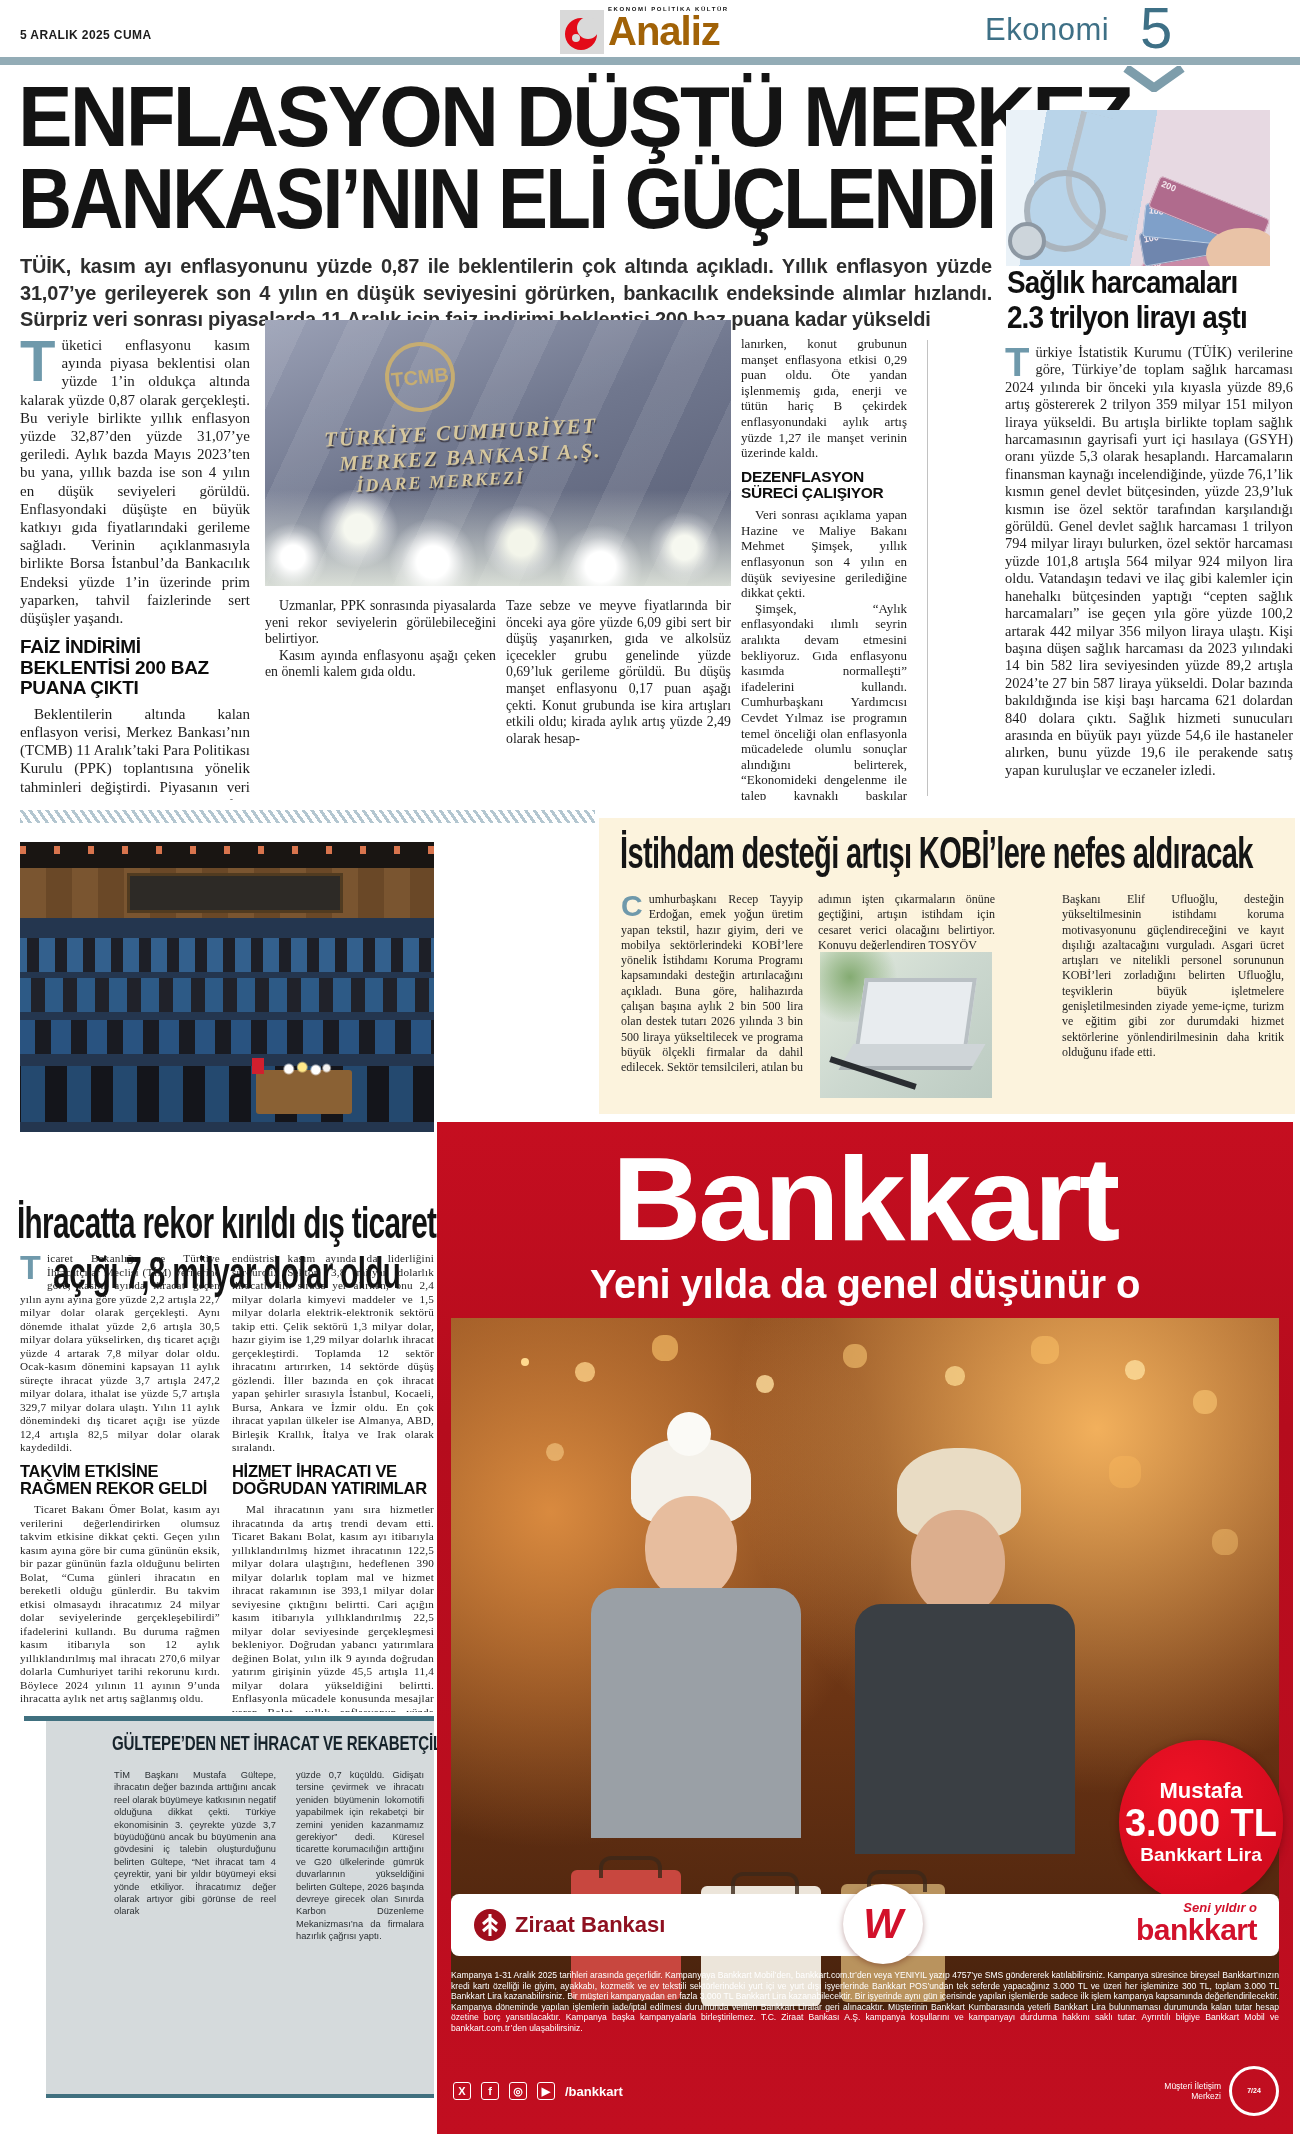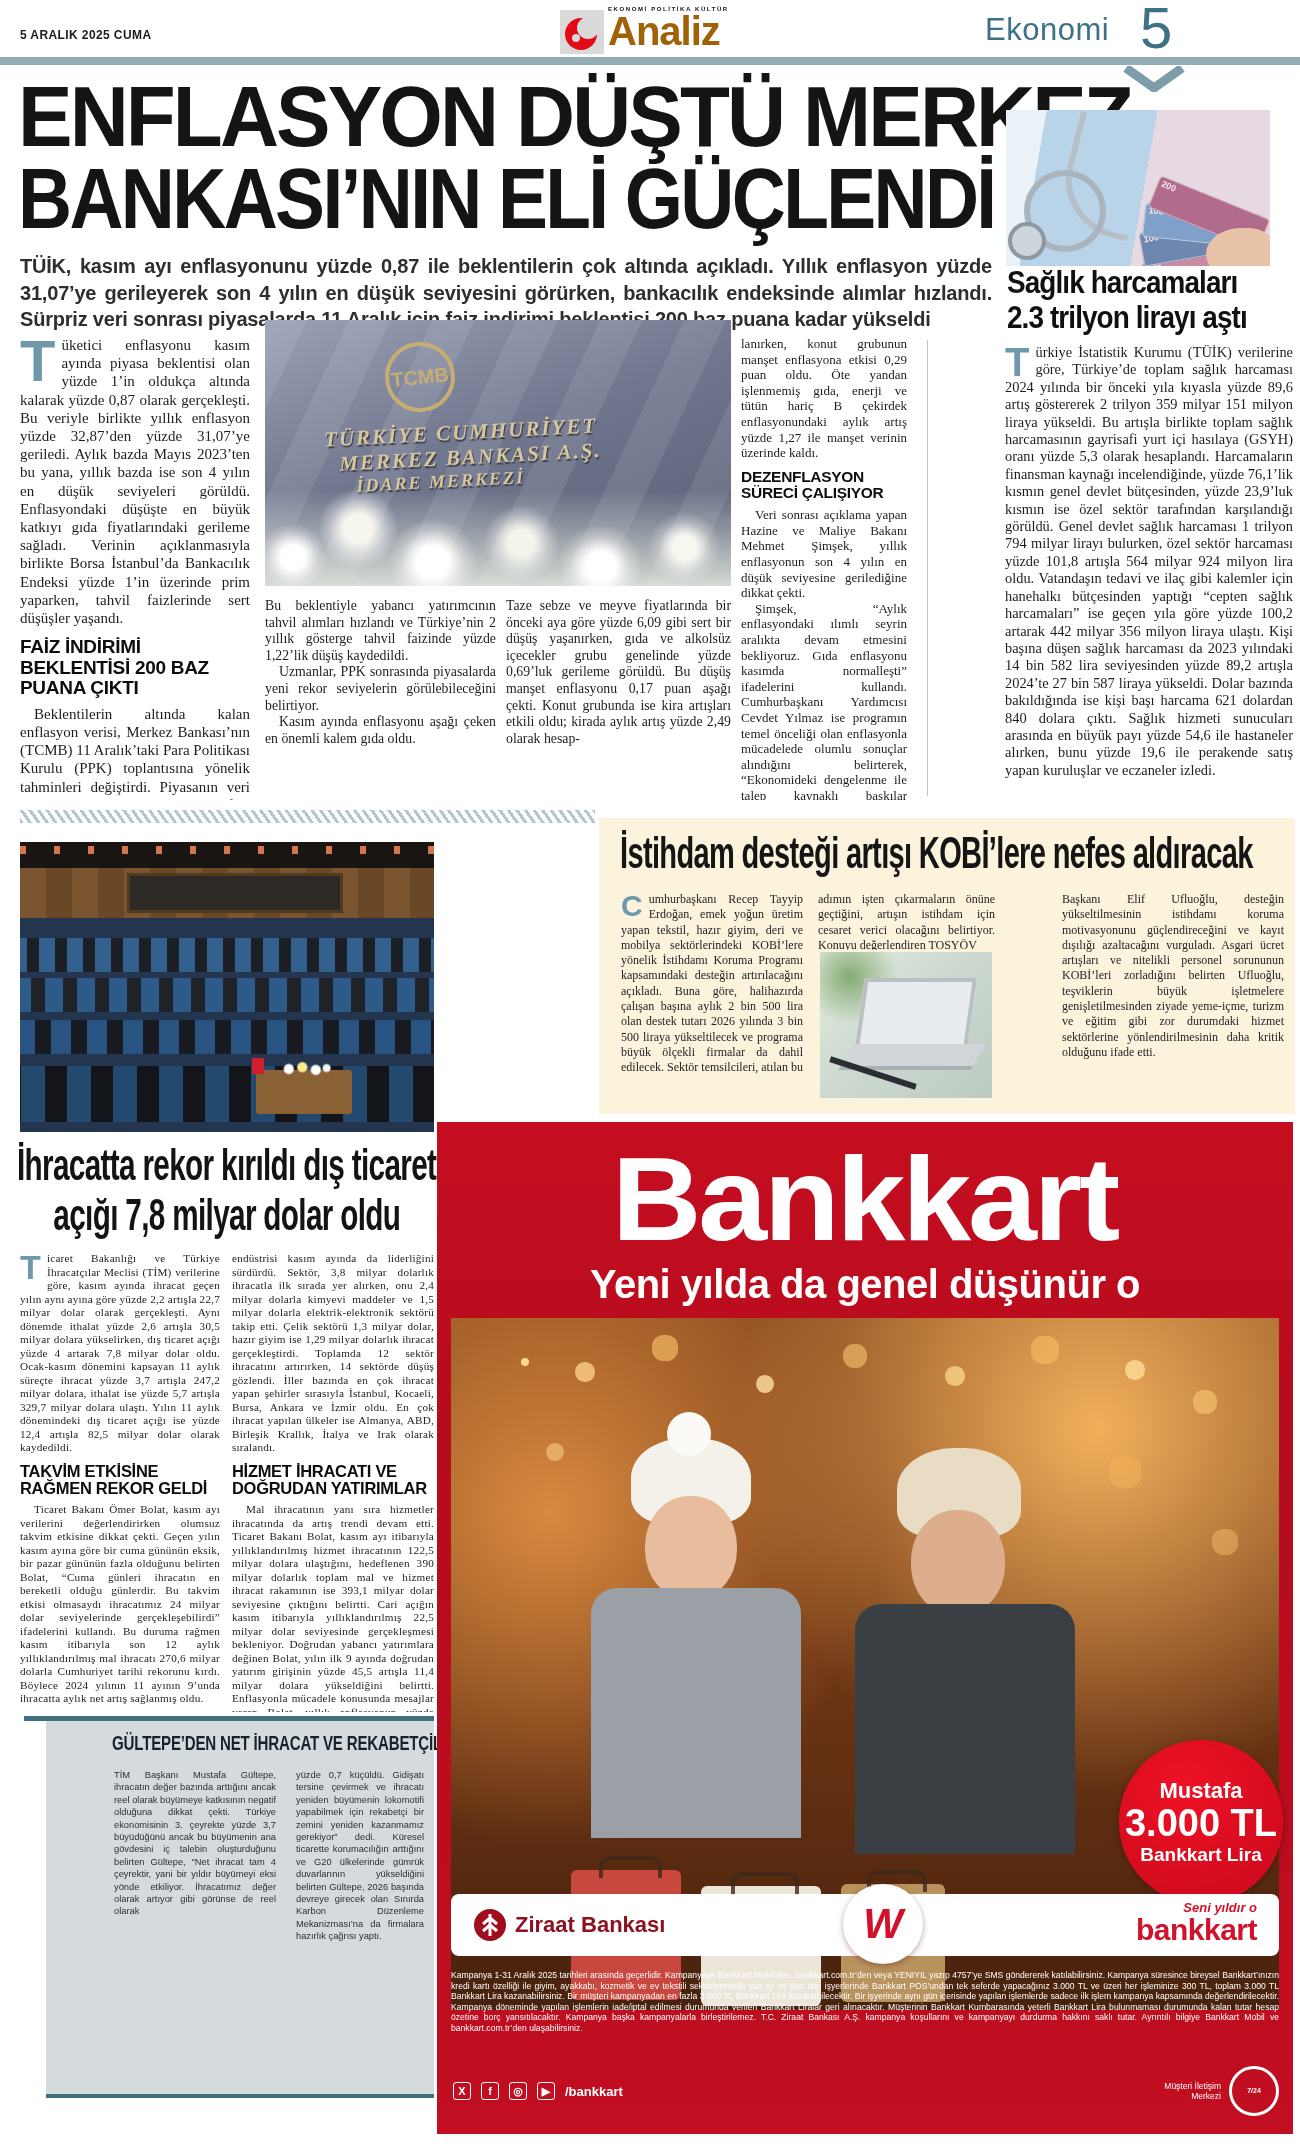--- a/index.html
+++ b/index.html
@@ -87,21 +87,21 @@
   .conf-lights{position:absolute;left:0;top:4px;width:100%;height:8px;background:repeating-linear-gradient(90deg,#d8744d 0 6px,transparent 6px 34px);}
   .conf-window{position:absolute;left:110px;top:34px;width:210px;height:34px;background:#2d2a26;box-shadow:0 0 0 3px #513b20;}
   .crowd-row{position:absolute;width:110%;left:-5%;height:34px;border-radius:6px;}
   .crowd-row.r1{top:96px;background:repeating-linear-gradient(90deg,#1d1f27 0 12px,#33608d 12px 28px);}
   .crowd-row.r2{top:136px;background:repeating-linear-gradient(90deg,#20222a 0 14px,#2d5a86 14px 32px);}
   .crowd-row.r3{top:178px;background:repeating-linear-gradient(90deg,#191b22 0 16px,#295380 16px 36px);}
   .crowd-row.r4{top:224px;height:56px;background:repeating-linear-gradient(90deg,#14151b 0 22px,#24496f 22px 46px);}
   .conf-table{position:absolute;left:236px;bottom:18px;width:96px;height:44px;background:#8a6134;border-radius:3px;}
   .conf-flowers{position:absolute;left:258px;bottom:54px;width:54px;height:18px;background:radial-gradient(circle at 20% 50%,#fff 4px,transparent 6px),radial-gradient(circle at 45% 40%,#ffe98a 4px,transparent 6px),radial-gradient(circle at 70% 55%,#fff 4px,transparent 6px),radial-gradient(circle at 90% 45%,#f4f4f4 3px,transparent 5px);}
   .conf-flag{position:absolute;left:232px;bottom:58px;width:12px;height:16px;background:#d01f2e;}
-  .ih-headline{left:20px;top:1140px;width:414px;display:flex;flex-direction:column;align-items:center;color:#131313;font-weight:800;font-size:45px;line-height:1.1;letter-spacing:-1px;}
+  .ih-headline{left:20px;top:1198px;width:414px;display:flex;flex-direction:column;align-items:center;color:#131313;font-weight:800;font-size:45px;line-height:1.1;letter-spacing:-1px;}
   .ih-headline .nowrap{transform:scaleX(.66);}
   .ih-col{font-size:11.2px;line-height:13.5px;letter-spacing:.2px;overflow:hidden;}
   .ih-colA{left:20px;top:1252px;width:200px;height:460px;}
   .ih-colB{left:232px;top:1252px;width:202px;height:460px;}
   .ih-col .subhead{font-size:16.5px;margin:8px 0 5px 0;}
   .ih-col .dropcap{font-size:34px;}
   
   .gl-topline{left:24px;top:1716px;width:410px;height:5px;background:#40707f;}
   .gl-box{left:46px;top:1721px;width:388px;height:375px;background:#d5dadc;}
   .gl-headline{position:absolute;left:66px;top:10px;font-size:21px;font-weight:800;color:#16232b;white-space:nowrap;transform:scaleX(.72);transform-origin:left;letter-spacing:-.3px;}
@@ -194,21 +194,20 @@
     <div class="tcmb-emblem">TCMB</div>
     <div class="tcmb-sign">
       <div class="s1">TÜRKİYE CUMHURİYET</div>
       <div class="s2">MERKEZ BANKASI A.Ş.</div>
       <div class="s3">İDARE MERKEZİ</div>
     </div>
     <div class="tcmb-flowers"></div>
   </div>
 
   <div class="abs serif mcol main-c2">
-    <p class="noindent">Bu beklentiyle yabancı yatırımcının tahvil alımları hızlandı ve Türkiye’nin 2 yıllık gösterge tahvil faizinde yüzde 1,22’lik düşüş kaydedildi.</p>
     <p class="indent">Uzmanlar, PPK sonrasında piyasalarda yeni rekor seviyelerin görülebileceğini belirtiyor.</p>
     <p class="indent">Kasım ayında enflasyonu aşağı çeken en önemli kalem gıda oldu.</p>
   </div>
   <div class="abs serif mcol main-c3">
     <p class="noindent">Taze sebze ve meyve fiyatlarında bir önceki aya göre yüzde 6,09 gibi sert bir düşüş yaşanırken, gıda ve alkolsüz içecekler grubu genelinde yüzde 0,69’luk gerileme görüldü. Bu düşüş manşet enflasyonu 0,17 puan aşağı çekti. Konut grubunda ise kira artışları etkili oldu; kirada aylık artış yüzde 2,49 olarak hesap-</p>
   </div>
   <div class="abs serif mcol main-c4">
     <p class="noindent">lanırken, konut grubunun manşet enflasyona etkisi 0,29 puan oldu. Öte yandan işlenmemiş gıda, enerji ve tütün hariç B çekirdek enflasyonundaki aylık artış yüzde 1,27 ile manşet verinin üzerinde kaldı.</p>
     <div class="subhead">DEZENFLASYON SÜRECİ ÇALIŞIYOR</div>
     <p class="indent">Veri sonrası açıklama yapan Hazine ve Maliye Bakanı Mehmet Şimşek, yıllık enflasyonun son 4 yılın en düşük seviyesine gerilediğine dikkat çekti.</p>

